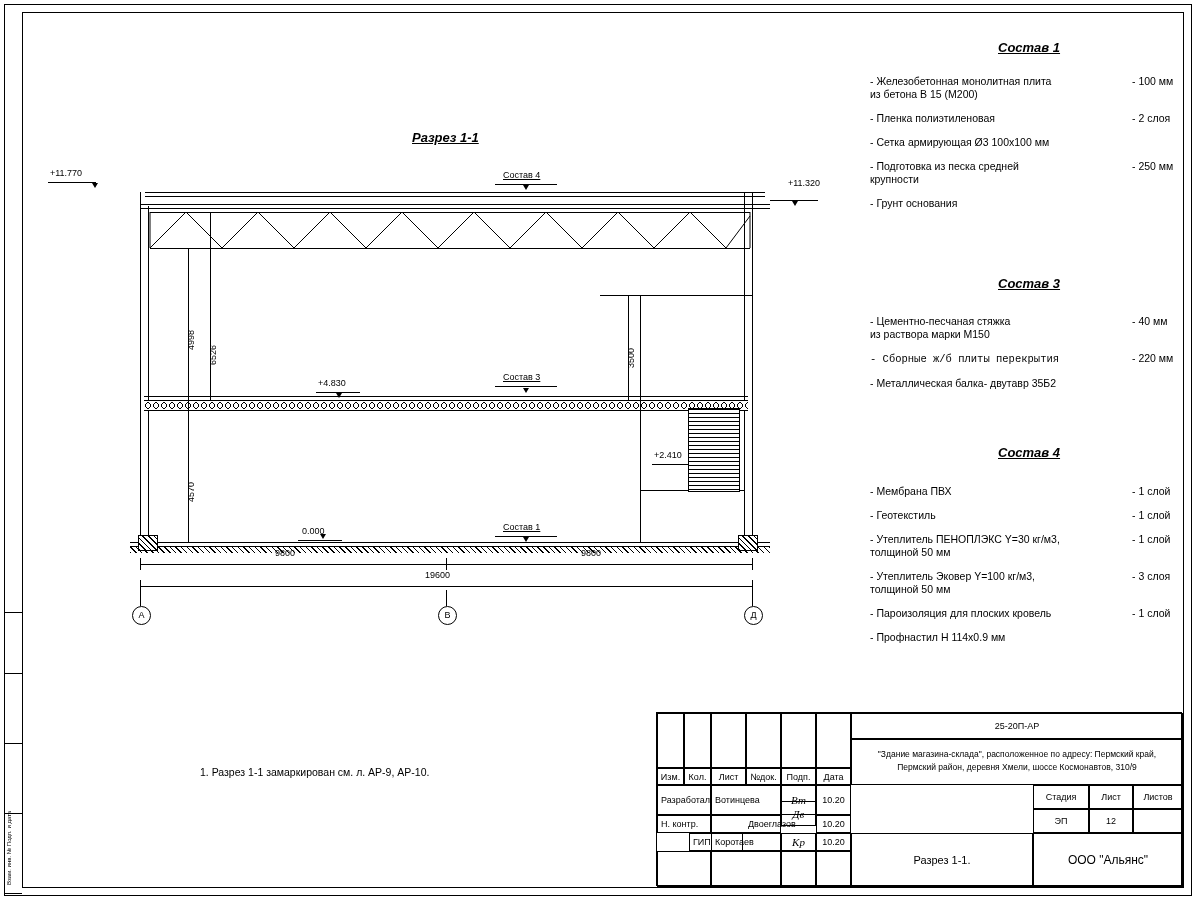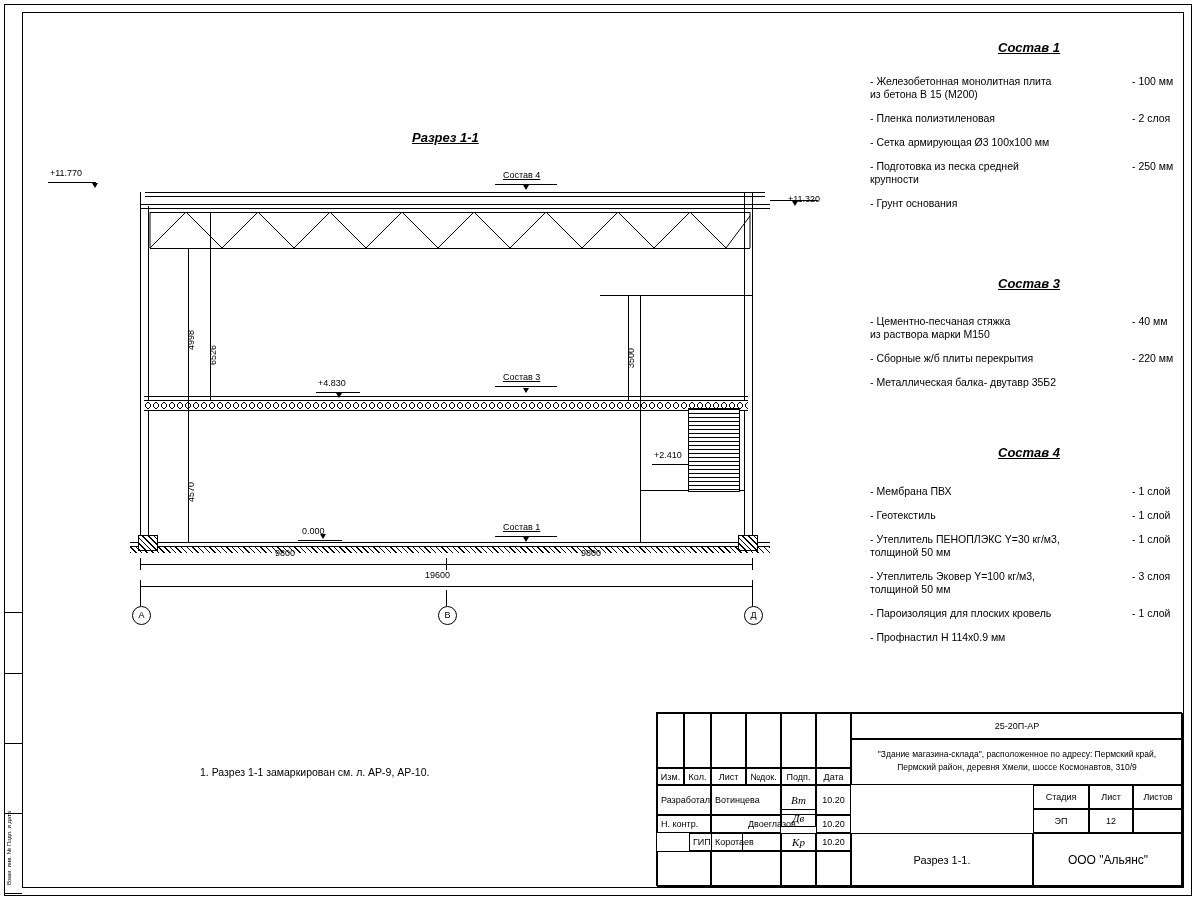--- a/index.html
+++ b/index.html
@@ -86,21 +86,21 @@
     <div class="row"><span class="txt" style="white-space:pre-line;">- Сетка армирующая Ø3 100х100 мм</span><span class="val"></span></div>
     <div class="row"><span class="txt" style="white-space:pre-line;">- Подготовка из песка средней
    крупности</span><span class="val">- 250 мм</span></div>
     <div class="row"><span class="txt" style="white-space:pre-line;">- Грунт основания</span><span class="val"></span></div>
   </div>
 
   <div class="sostav-title" style="left:998px;top:276px;">Состав 3</div>
   <div class="spec" style="left:870px;top:315px;width:330px;">
     <div class="row"><span class="txt" style="white-space:pre-line;">- Цементно-песчаная стяжка
    из раствора марки М150</span><span class="val">- 40 мм</span></div>
-    <div class="row"><span class="txt" style="white-space:pre-line;">- Сборные ж/б плиты перекрытия</span><span class="val">- 220 мм</span></div>
+    <div class="row"><span class="txt" style="white-space:pre-line;font-family:Liberation Mono, monospace;">- Сборные ж/б плиты перекрытия</span><span class="val">- 220 мм</span></div>
     <div class="row"><span class="txt" style="white-space:pre-line;">- Металлическая балка- двутавр 35Б2</span><span class="val"></span></div>
   </div>
 
   <div class="sostav-title" style="left:998px;top:445px;">Состав 4</div>
   <div class="spec" style="left:870px;top:485px;width:330px;">
     <div class="row"><span class="txt" style="white-space:pre-line;">- Мембрана ПВХ</span><span class="val">- 1 слой</span></div>
     <div class="row"><span class="txt" style="white-space:pre-line;">- Геотекстиль</span><span class="val">- 1 слой</span></div>
     <div class="row"><span class="txt" style="white-space:pre-line;">- Утеплитель ПЕНОПЛЭКС Y=30 кг/м3,
    толщиной 50 мм</span><span class="val">- 1 слой</span></div>
     <div class="row"><span class="txt" style="white-space:pre-line;">- Утеплитель Эковер Y=100 кг/м3,
@@ -141,21 +141,21 @@
     <div class="ln h1" style="left:90px;top:392px;width:640px;"></div>
     <div class="ln h1" style="left:90px;top:396px;width:640px;"></div>
     <div class="hatch-ground" style="left:90px;top:397px;width:640px;"></div>
     <div class="ln" style="left:98px;top:385px;width:18px;height:14px;background:repeating-linear-gradient(45deg,#000 0 1px,#fff 1px 4px);border:1px solid #000;"></div>
     <div class="ln" style="left:698px;top:385px;width:18px;height:14px;background:repeating-linear-gradient(45deg,#000 0 1px,#fff 1px 4px);border:1px solid #000;"></div>
 
     <div class="lbl" style="left:10px;top:18px;text-align:right;">+11.770</div>
     <div class="ln h1" style="left:8px;top:32px;width:48px;"></div>
     <div class="arrowdown" style="left:52px;top:33px;"></div>
 
-    <div class="lbl" style="left:748px;top:44px;">+11.320</div>
+    <div class="lbl" style="left:748px;top:28px;">+11.320</div>
     <div class="ln h1" style="left:730px;top:50px;width:48px;"></div>
     <div class="arrowdown" style="left:752px;top:51px;"></div>
 
     <div class="lbl" style="left:278px;top:228px;">+4.830</div>
     <div class="ln h1" style="left:276px;top:242px;width:44px;"></div>
     <div class="arrowdown" style="left:296px;top:243px;"></div>
 
     <div class="lbl" style="left:614px;top:300px;">+2.410</div>
     <div class="ln h1" style="left:612px;top:314px;width:36px;"></div>
 
@@ -237,21 +237,21 @@
 
     <div class="c b lft" style="left:0;top:72px;width:54px;height:30px;">Разработал</div>
     <div class="c b lft" style="left:54px;top:72px;width:70px;height:30px;">Вотинцева</div>
     <div class="c b ctr" style="left:124px;top:72px;width:35px;height:30px;">
         <span class="sign">Вт</span>
       </div>
     <div class="c b ctr" style="left:159px;top:72px;width:35px;height:30px;">10.20</div>
 
     <div class="c b lft" style="left:0;top:102px;width:54px;height:18px;">Н. контр.</div>
     <div class="c b lft" style="left:54px;top:102px;width:70px;height:18px;padding-left:36px;">Двоеглазов</div>
-    <div class="c b ctr" style="left:124px;top:96px;width:35px;height:18px;">
+    <div class="c b ctr" style="left:124px;top:88px;width:35px;height:25px;">
         <span class="sign">Дв</span>
       </div>
     <div class="c b ctr" style="left:159px;top:102px;width:35px;height:18px;">10.20</div>
 
     <div class="c b lft" style="left:0;top:120px;width:54px;height:18px;margin-left:32px;">ГИП</div>
     <div class="c b lft" style="left:54px;top:120px;width:70px;height:18px;">Коротаев</div>
     <div class="c b ctr" style="left:124px;top:120px;width:35px;height:18px;">
         <span class="sign">Кр</span>
       </div>
     <div class="c b ctr" style="left:159px;top:120px;width:35px;height:18px;">10.20</div>

